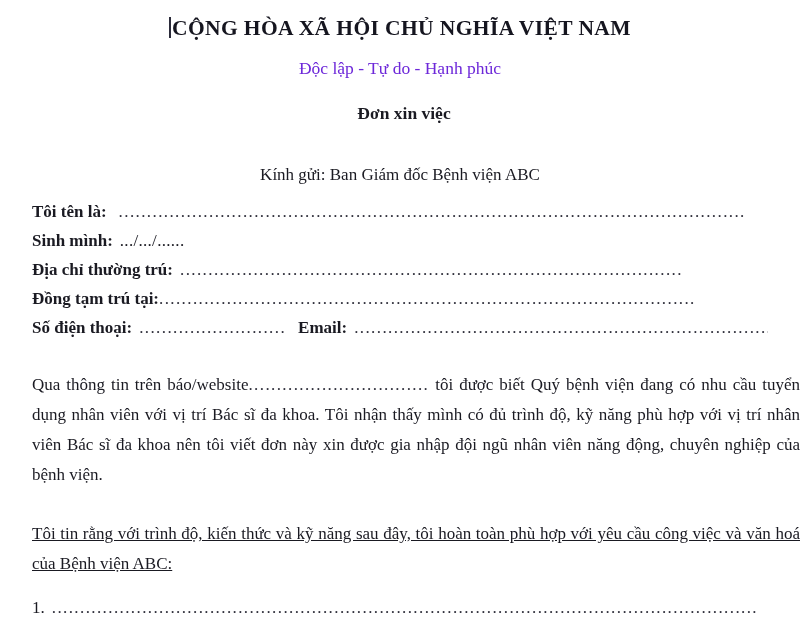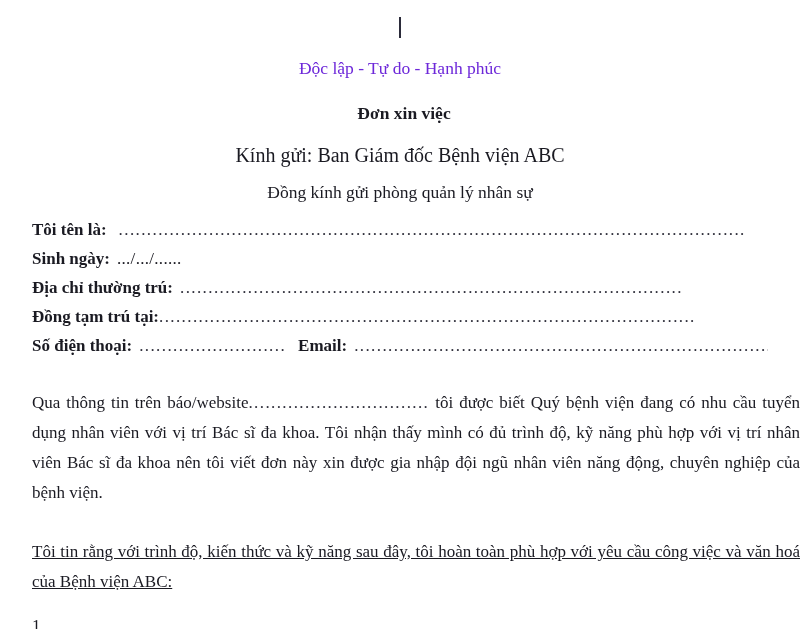--- a/index.html
+++ b/index.html
@@ -61,22 +61,22 @@
 
   .doc-title {
     font-size: 17.5px;
     font-weight: bold;
     margin-top: 24px;
     line-height: 1.2;
     margin-left: 8px;
   }
 
   .recipient-1 {
-    font-size: 20px;
-    margin-top: 19px;
+    font-size: 17px;
+    margin-top: 41px;
     line-height: 1.2;
   }
   .recipient-2 {
     font-size: 17.5px;
     margin-top: 15px;
     line-height: 1.2;
   }
 
   
   .fields {
@@ -160,42 +160,41 @@
     font-weight: normal;
   }
 </style>
 </head>
 <body>
 
 <div class="page">
 
   <div class="doc-header">
 
-    <div class="national-title"><span class="caret"></span></div>
+    <div class="national-title"><span class="caret"></span><span>CỘNG HÒA XÃ HỘI CHỦ NGHĨA VIỆT NAM</span></div>
 
     <div class="national-motto">Độc lập - Tự do - Hạnh phúc</div>
 
     <div class="doc-title">Đơn xin việc</div>
 
     <div class="recipient-1">Kính gửi: Ban Giám đốc Bệnh viện ABC</div>
 
-    <div class="recipient-2">Đồng kính gửi phòng quản lý nhân sự</div>
 
   </div>
 
   <div class="fields">
 
     <div class="field-row">
       <span class="field-label">Tôi tên là:</span>
       <span class="gap-md"></span>
       <span class="dots">...............................................................................................................</span>
     </div>
 
     <div class="field-row">
-      <span class="field-label">Sinh ngày:</span>
+      <span class="field-label">Sinh mình:</span>
       <span class="gap-sm"></span>
       <span class="inline-val">.../.../......</span>
     </div>
 
     <div class="field-row">
       <span class="field-label semi">Địa chỉ thường trú:</span>
       <span class="gap-sm"></span>
       <span class="dots">.........................................................................................</span>
     </div>
 

